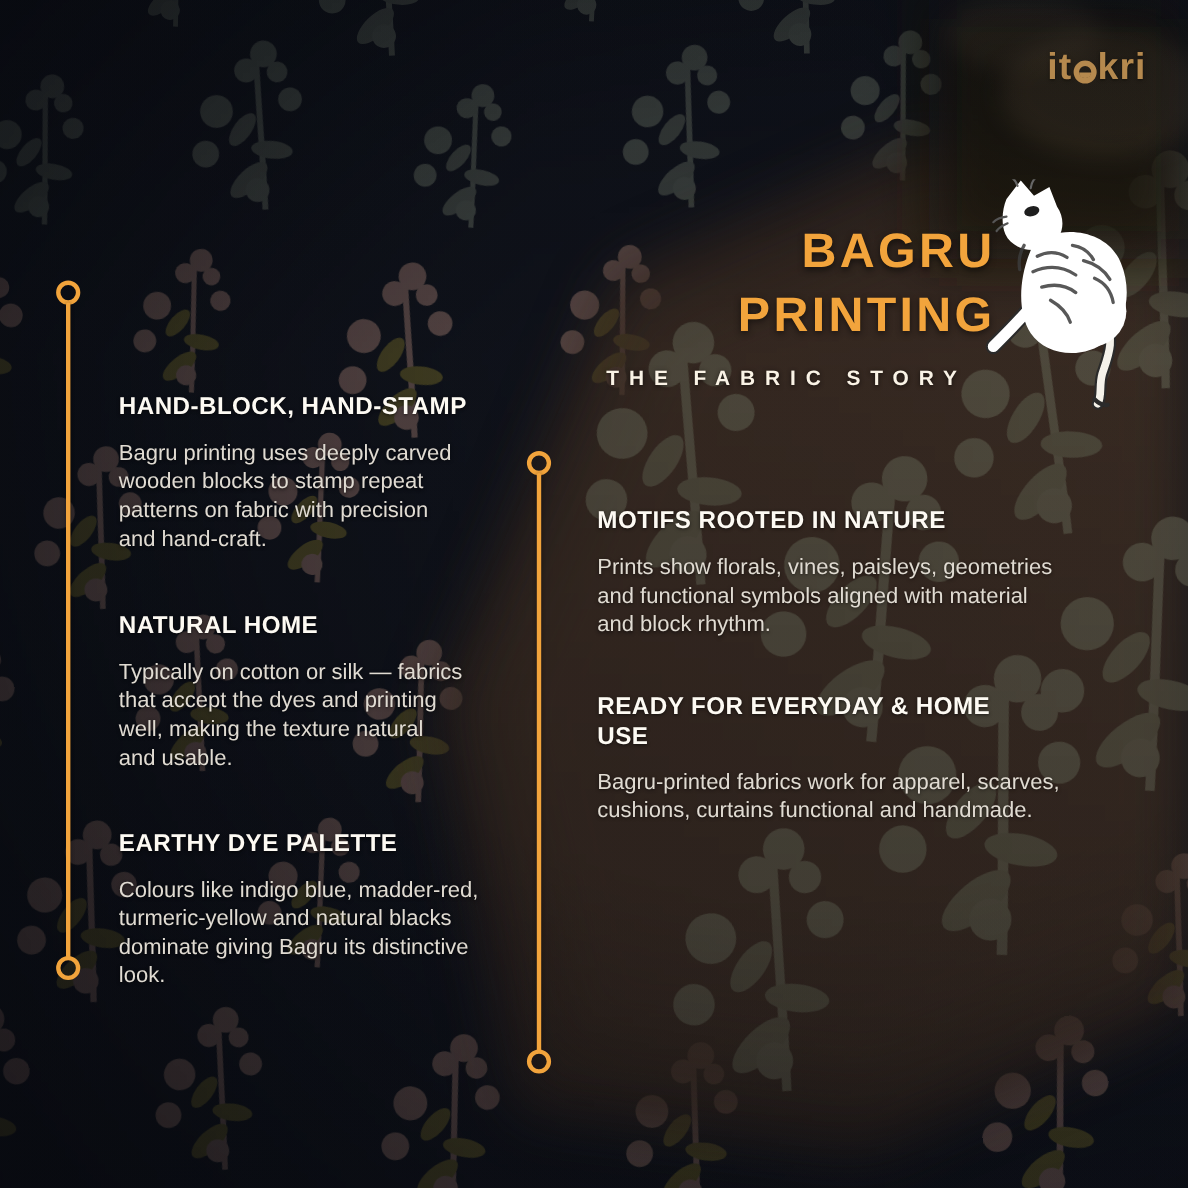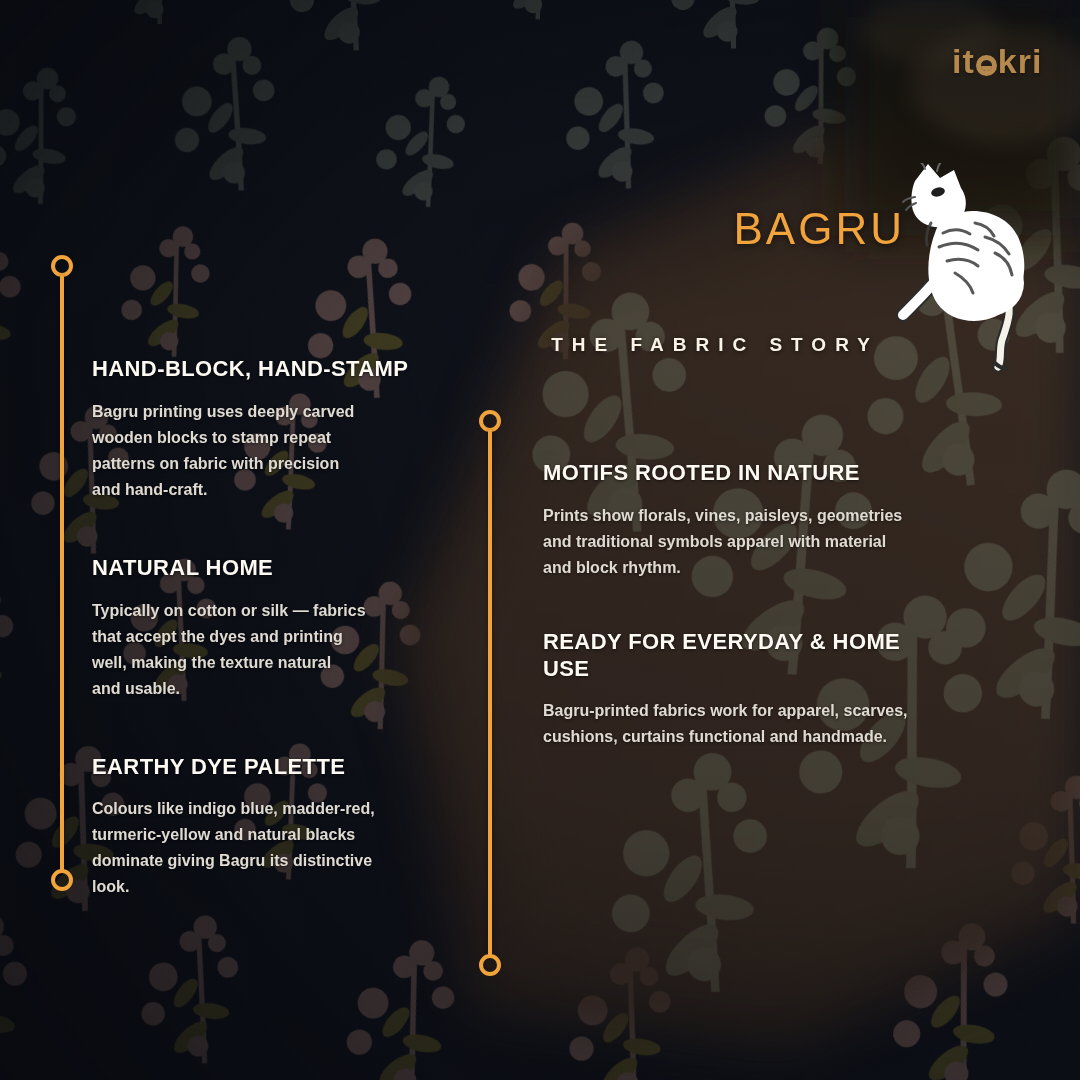--- a/index.html
+++ b/index.html
@@ -31,21 +31,21 @@
   .logo .o-glyph::after{
     content:"";position:absolute;left:0;right:0;bottom:0;height:46%;
     background:#b5894e;border-radius:0 0 8px 8px;
   }
 
   
   .title-block{
     position:absolute;top:200px;left:520px;width:385px;text-align:right;
   }
   .title-line{
-    color:#f2a43c;font-size:44px;font-weight:400;letter-spacing:3px;
+    color:#f2a43c;font-size:44px;font-weight:700;letter-spacing:3px;
     line-height:1.32;text-shadow:0 2px 6px rgba(0,0,0,.55);
   }
   .subtitle{
     position:absolute;top:334px;left:520px;width:390px;text-align:center;
     color:#faf3e6;font-size:19px;font-weight:700;letter-spacing:9px;
     text-shadow:0 1px 4px rgba(0,0,0,.6);white-space:nowrap;
   }
 
   .cat{position:absolute;left:885px;top:163px;width:180px;height:210px;}
 
@@ -53,32 +53,32 @@
   .tl{position:absolute;}
   .tl .rail{position:absolute;left:50%;transform:translateX(-50%);top:20px;bottom:20px;width:4px;background:#f2a43c;border-radius:2px;box-shadow:0 0 4px rgba(0,0,0,.4);}
   .tl .dot{position:absolute;left:50%;transform:translateX(-50%);width:22px;height:22px;border:4px solid #f2a43c;border-radius:50%;box-sizing:border-box;background:transparent;}
   .tl .dot.top{top:0;}
   .tl .dot.bottom{bottom:0;}
   .tl-left{left:51px;top:255px;height:636px;width:22px;}
   .tl-right{left:479px;top:410px;height:566px;width:22px;}
 
   
   .col{position:absolute;}
-  .col-left{left:92px;top:356px;width:360px;}
+  .col-left{left:108px;top:356px;width:360px;}
   .col-right{left:543px;top:460px;width:450px;}
   .section{margin:0 0 52px 0;}
   .col-right .section{margin-bottom:48px;}
   .col-right .section.tight{margin-bottom:30px;}
   .sec-heading{
     margin:0 0 16px 0;color:#fdfaf3;font-size:22px;font-weight:800;
     letter-spacing:.4px;line-height:1.22;white-space:pre-line;
     text-shadow:0 1px 3px rgba(0,0,0,.6);
   }
   .sec-body{
-    margin:0;color:#e0dbd2;font-size:16px;font-weight:700;line-height:26px;
+    margin:0;color:#e0dbd2;font-size:20px;font-weight:400;line-height:26px;
     white-space:pre-line;text-shadow:0 1px 3px rgba(0,0,0,.55);
   }
 </style>
 </head>
 <body>
 
 <div class="canvas">
 
   <svg class="bg-svg" viewBox="0 0 1080 1080" preserveAspectRatio="none" aria-hidden="true">
     <defs>
@@ -162,20 +162,21 @@
   <div class="content">
 
     <div class="logo">
       <span>it</span>
         <span class="o-glyph"></span>
         <span>kri</span>
     </div>
 
     <div class="title-block">
       <div class="title-line">BAGRU</div>
+      <div class="title-line">PRINTING</div>
     </div>
     <div class="subtitle">THE FABRIC STORY</div>
 
     <svg class="cat" viewBox="0 0 180 210" aria-hidden="true">
 
       <path d="M118,128 C130,144 122,162 117,177 C114,188 117,197 113,204" fill="none" stroke="#2b2b2b" stroke-width="11" stroke-linecap="round"></path>
       <path d="M118,128 C130,144 122,162 117,177 C114,188 117,197 113,204" fill="none" stroke="#f5f2ea" stroke-width="7" stroke-linecap="round"></path>
       <path d="M110,200 q6,6 12,5" fill="none" stroke="#2b2b2b" stroke-width="4" stroke-linecap="round"></path>
 
       <path d="M52,116 C42,128 30,140 18,152" fill="none" stroke="#2b2b2b" stroke-width="14" stroke-linecap="round"></path>
@@ -235,21 +236,21 @@
 turmeric-yellow and natural blacks
 dominate giving Bagru its distinctive
 look.</p>
       </div>
     </div>
 
     <div class="col col-right">
       <div class="section">
         <h3 class="sec-heading">MOTIFS ROOTED IN NATURE</h3>
         <p class="sec-body">Prints show florals, vines, paisleys, geometries
-and traditional symbols apparel with material
+and functional symbols aligned with material
 and block rhythm.</p>
       </div>
       <div class="section">
         <h3 class="sec-heading">READY FOR EVERYDAY &amp; HOME
 USE</h3>
         <p class="sec-body">Bagru-printed fabrics work for apparel, scarves,
 cushions, curtains functional and handmade.</p>
       </div>
     </div>
 

